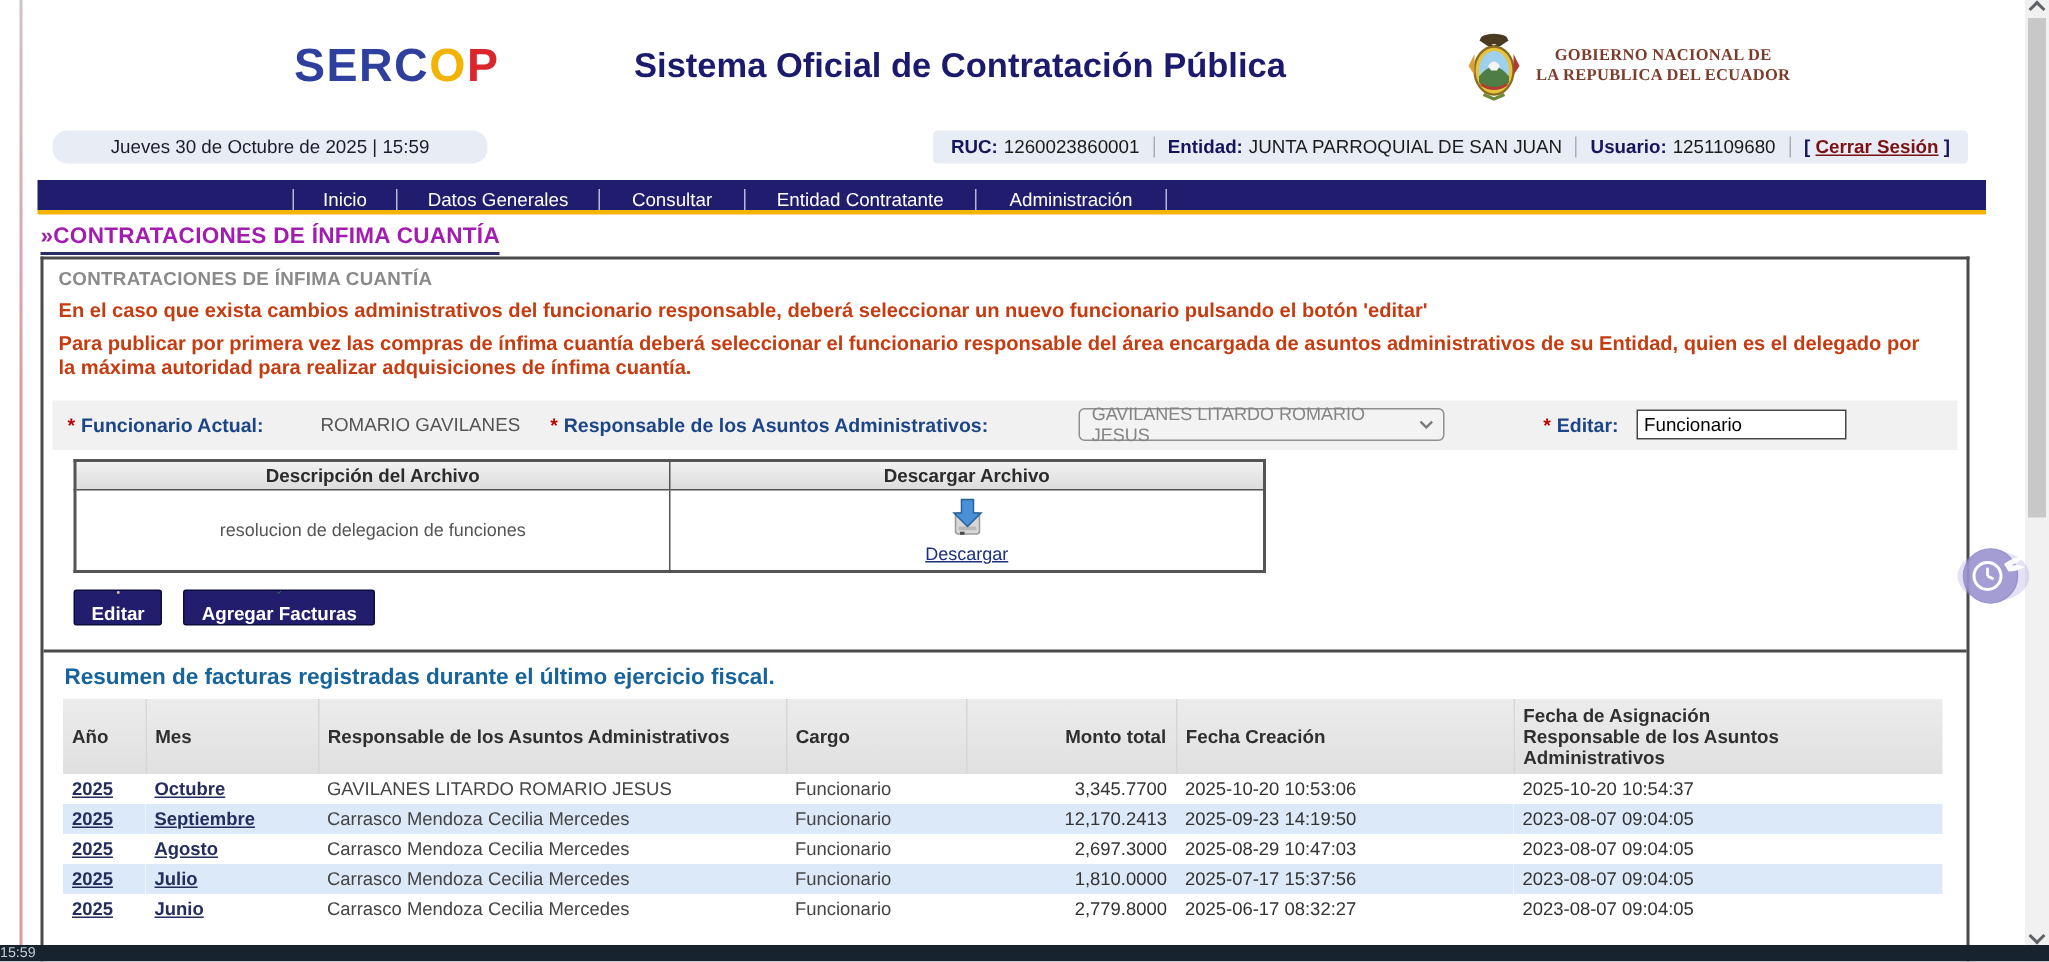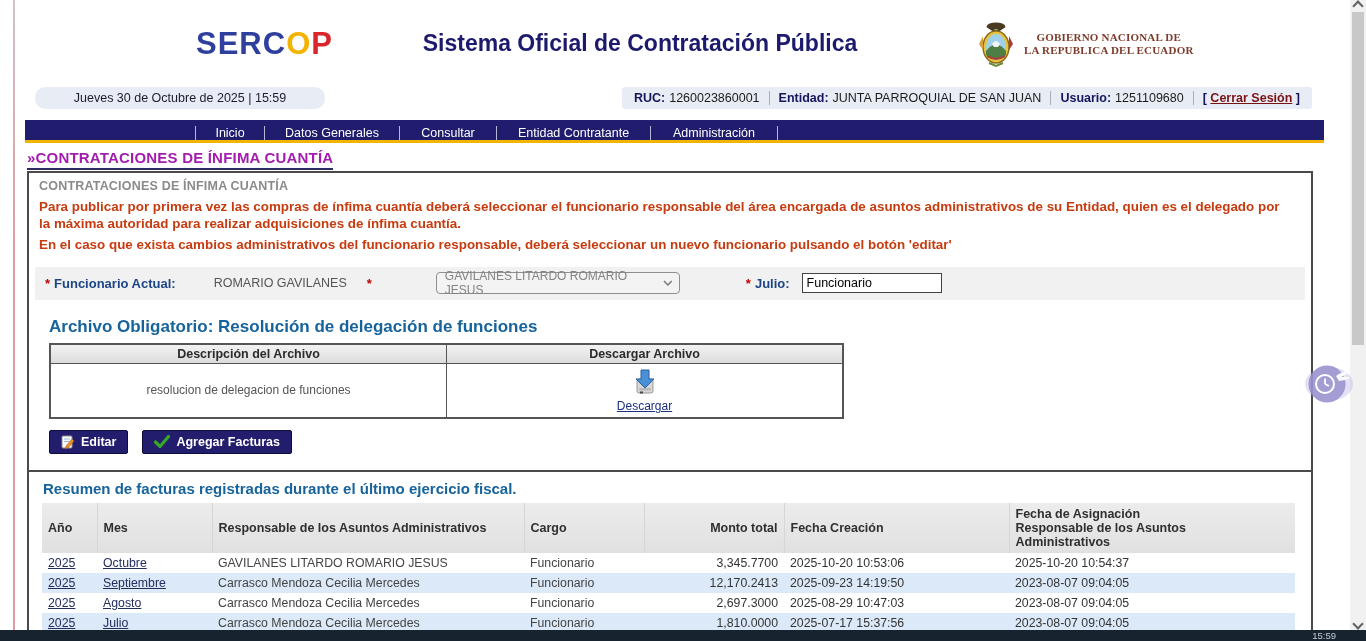--- a/index.html
+++ b/index.html
@@ -68,45 +68,45 @@
   .file-table { margin:6px 0 0 20px; width:795px; border-collapse:collapse; border:2px solid #555; }
   .file-table th { width:50%; border:1px solid #555; background:linear-gradient(#f2f2f2,#dcdcdc);
     font-size:12.5px; color:#2b2b2b; height:20px; font-weight:bold; }
   .file-table td { border:1px solid #555; height:54px; text-align:center; vertical-align:middle;
     font-size:12px; color:#555; }
   .dl-cell { line-height:13px; }
   .dl-link { color:#1b2f7e; text-decoration:underline; font-size:12px; cursor:pointer; }
 
   .btns { margin:11px 0 0 20px; display:flex; gap:14px; }
   .btn { height:24px; background:#221d6d; border:1px solid #0d0d3d; border-radius:2px; color:#fff;
-    font-weight:bold; font-size:12.5px; display:flex; align-items:center; gap:6px; padding:0 11px; cursor:pointer; }
+    font-weight:bold; font-size:12.5px; display:flex; align-items:center; gap:6px; padding:0 11px; cursor:pointer;flex-direction:column; }
 
   .resumen-h { margin:8px 0 0 14px; font-size:15px; font-weight:bold; color:#17639b; height:18px; }
 
   .resumen { margin:5px 0 0 13px; width:1253px; border-collapse:collapse; table-layout:fixed; font-size:12.3px; }
   .resumen th { background:linear-gradient(#ececec,#e0e0e0); color:#2f2f2f; font-size:12.5px; text-align:left;
     padding:4px 6px; height:48px; vertical-align:middle; white-space:pre-line; border-right:1px solid #d6d6d6; }
   .resumen th:last-child { border-right:none; }
   .resumen td { padding:0 6px; height:20px; color:#444; overflow:hidden; white-space:nowrap; }
   .resumen tr.alt td { background:#dce9f8; }
   .resumen th:nth-child(5), .resumen td:nth-child(5) { text-align:right; }
   .resumen td:nth-child(5), .resumen td:nth-child(6), .resumen td:nth-child(7) { color:#333; }
-  .resumen a { color:#232d5e; text-decoration:underline; cursor:pointer; }
+  .resumen a { color:#232d5e; text-decoration:underline; cursor:pointer;font-weight:bold; }
 
   
   .scrollbar { position:absolute; right:0; top:0; width:16px; height:641px; background:#f1f1f1; }
   .sb-thumb { position:absolute; left:2px; top:12px; width:12px; height:333px; background:#c8c8c8; }
   .chev { position:absolute; left:4px; width:8px; height:8px; border-right:2px solid #5f6368; border-bottom:2px solid #5f6368; }
   .chev-up { top:2px; transform:rotate(-135deg); }
   .chev-down { top:620px; transform:rotate(45deg); }
 
   .widget { position:absolute; left:1303px; top:362px; width:50px; height:44px; z-index:5; cursor:pointer; }
 
   .taskbar { position:absolute; left:0; bottom:0; width:1366px; height:11px; background:#182330; z-index:6;
-    display:flex; align-items:center; justify-content:flex-end; }
+    display:flex; align-items:center; justify-content:flex-start; }
   .task-time { color:#c5ccd6; font-size:9.5px; margin-right:30px; line-height:10px; }
 </style>
 </head>
 <body>
 
 <div class="left-accent"></div>
 
 <div class="logo">
   <span class="l-blue">SERC</span><span class="l-gold">O</span><span class="l-red">P</span>
 </div>
@@ -155,40 +155,40 @@
     <div class="nav-item">Entidad Contratante</div>
     <div class="nav-item">Administración</div>
   </div>
 <div class="goldline"></div>
 
 <div class="page-title">»CONTRATACIONES DE ÍNFIMA CUANTÍA</div>
 
 <div class="container">
   <div class="fieldset-body">
     <div class="legend">CONTRATACIONES DE ÍNFIMA CUANTÍA</div>
+    <div class="warn">En el caso que exista cambios administrativos del funcionario responsable, deberá seleccionar un nuevo funcionario pulsando el botón 'editar'</div>
     <div class="warn">Para publicar por primera vez las compras de ínfima cuantía deberá seleccionar el funcionario responsable del área encargada de asuntos administrativos de su Entidad, quien es el delegado por la máxima autoridad para realizar adquisiciones de ínfima cuantía.</div>
-    <div class="warn">En el caso que exista cambios administrativos del funcionario responsable, deberá seleccionar un nuevo funcionario pulsando el botón 'editar'</div>
 
     <div class="form-row">
       <span class="req">*</span>
       <span class="flabel">Funcionario Actual:</span>
       <span class="fvalue">ROMARIO GAVILANES</span>
       <span class="req gap-resp">*</span>
+      <span class="flabel">Responsable de los Asuntos Administrativos:</span>
       <div class="selectbox gap-sel">
         <span>GAVILANES LITARDO ROMARIO JESUS</span>
         <svg width="10" height="6" viewBox="0 0 10 6">
           <polyline points="1,1 5,5 9,1" fill="none" stroke="#7a7a7a" stroke-width="1.6"></polyline>
         </svg>
       </div>
       <span class="req gap-cargo">*</span>
-      <span class="flabel">Julio:</span>
+      <span class="flabel">Editar:</span>
       <input class="cargo-input" type="text" value="Funcionario" style="">
     </div>
 
-    <div class="archivo-h">Archivo Obligatorio: Resolución de delegación de funciones</div>
 
     <table class="file-table">
       <thead>
         <tr>
           <th>Descripción del Archivo</th>
           <th>Descargar Archivo</th>
         </tr>
       </thead>
       <tbody>
         <tr>

